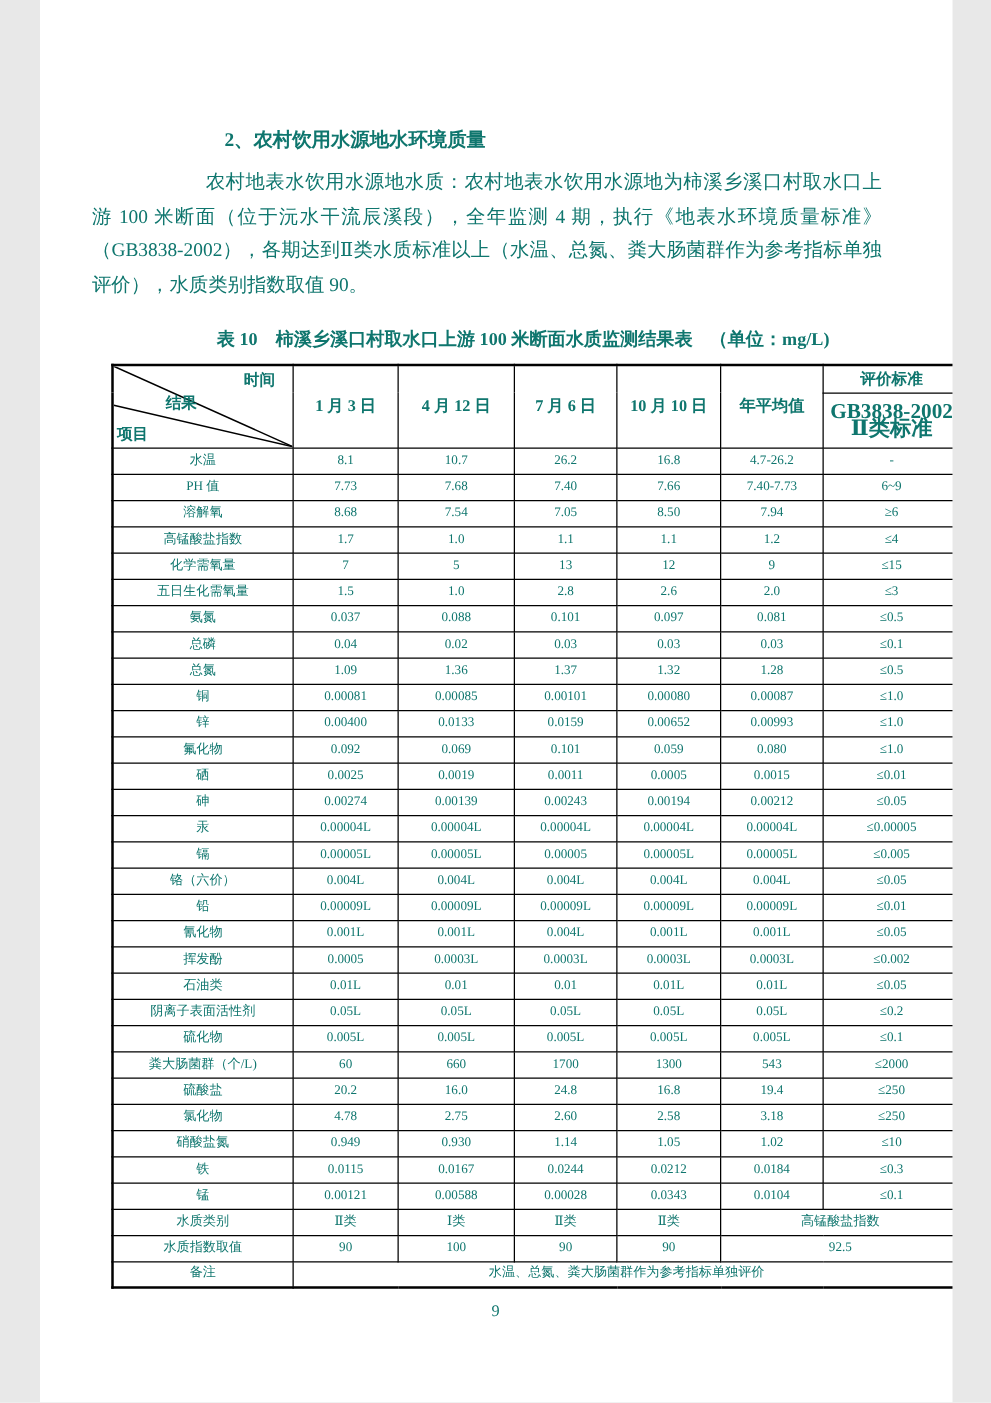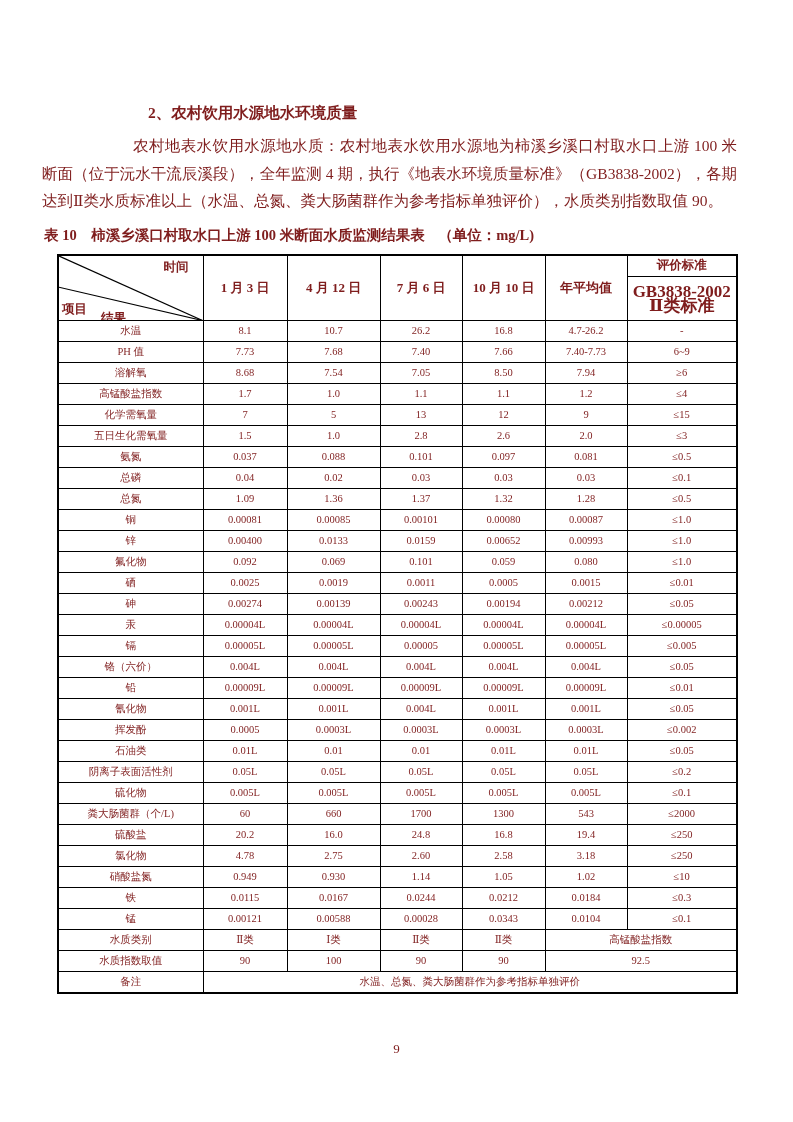--- a/index.html
+++ b/index.html
@@ -1,41 +1,42 @@
 <!DOCTYPE html>
 <html><head>
 <meta charset="utf-8">
 <style>
   * { margin:0; padding:0; box-sizing:border-box; }
   html,body { background:#e8e8e8; }
   .page {
     position:relative;
-    width:793px; height:1122px;
+    width:730px; height:1122px;
     margin:0 auto;
     background:#ffffff;
     font-family:"Liberation Serif","DejaVu Serif",serif;
-    color:#7f1d1d;
+    color:#0f766e;
     overflow:hidden;
   }
   .section-heading {
     margin:103px 57px 0 57px;
     padding-left:91px;
     font-size:15.5px;
     font-weight:bold;
     line-height:19px;
   }
   .body-paragraph {
     margin:10px 56px 0 42px;
     font-size:15.5px;
     line-height:27.5px;
     text-align:justify;
     text-indent:91px;
   }
   .table-caption {
-    margin-top:11px;
+    margin-top:21px;
+    text-align:center;
     font-size:14.5px;
     font-weight:bold;
     line-height:18px;
     padding-left:44px;
   }
   .table-caption .cap-unit { margin-left:10px; }
   table.data-table {
     margin:10px 0 0 57px;
     width:679px;
     border-collapse:collapse;
@@ -58,21 +59,21 @@
     height:21px;
     font-size:10.5px;
     line-height:12px;
     font-weight:normal;
   }
   
   th.corner-cell { position:relative; height:66px; padding:15px; }
   th.corner-cell svg { position:absolute; left:0; top:0; width:100%; height:100%; display:block; }
   .corner-label { position:absolute; font-size:12.5px; font-weight:bold; line-height:13px; }
   .lbl-time   { top:5px;  right:14px; }
-  .lbl-result { top:23px; left:42px;margin-top:33px;  }
+  .lbl-result { top:23px; left:42px;  }
   .lbl-item   { bottom:4px; left:3px; }
   .page-number {
     position:absolute;
     top:1041px; left:0;
     width:100%;
     text-align:center;
     font-size:13px;
   }
 </style>
 </head>

